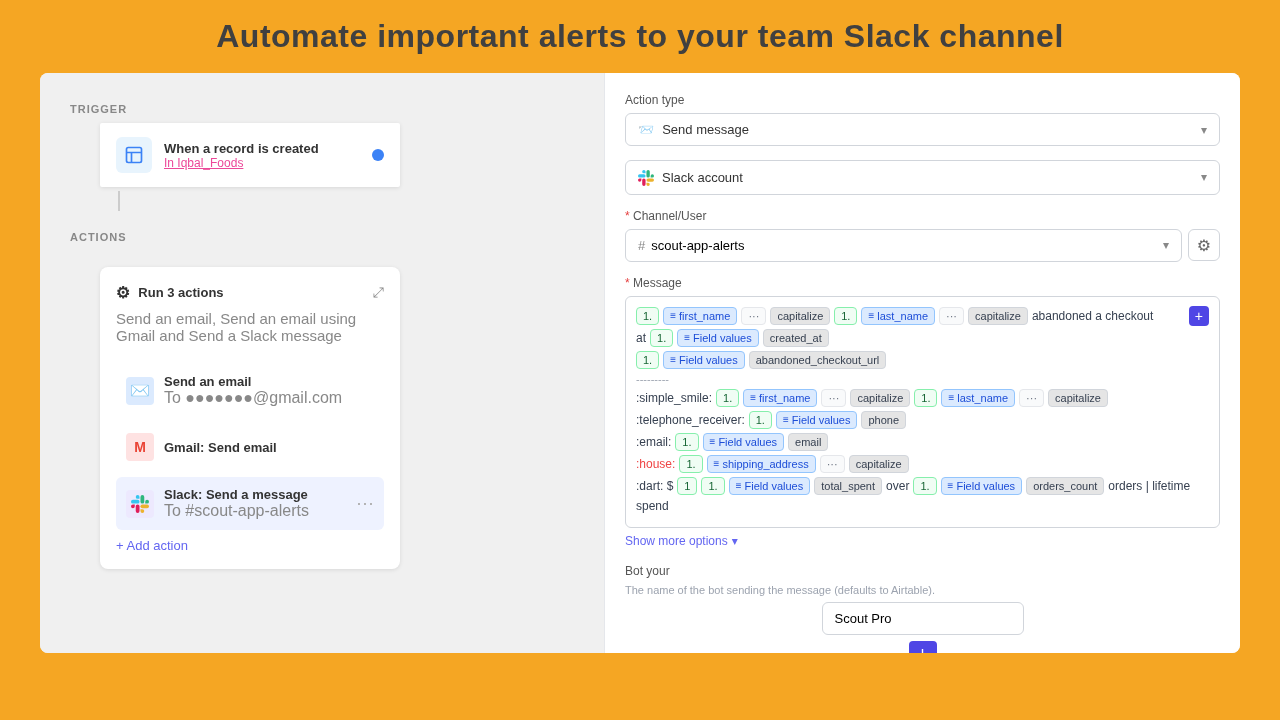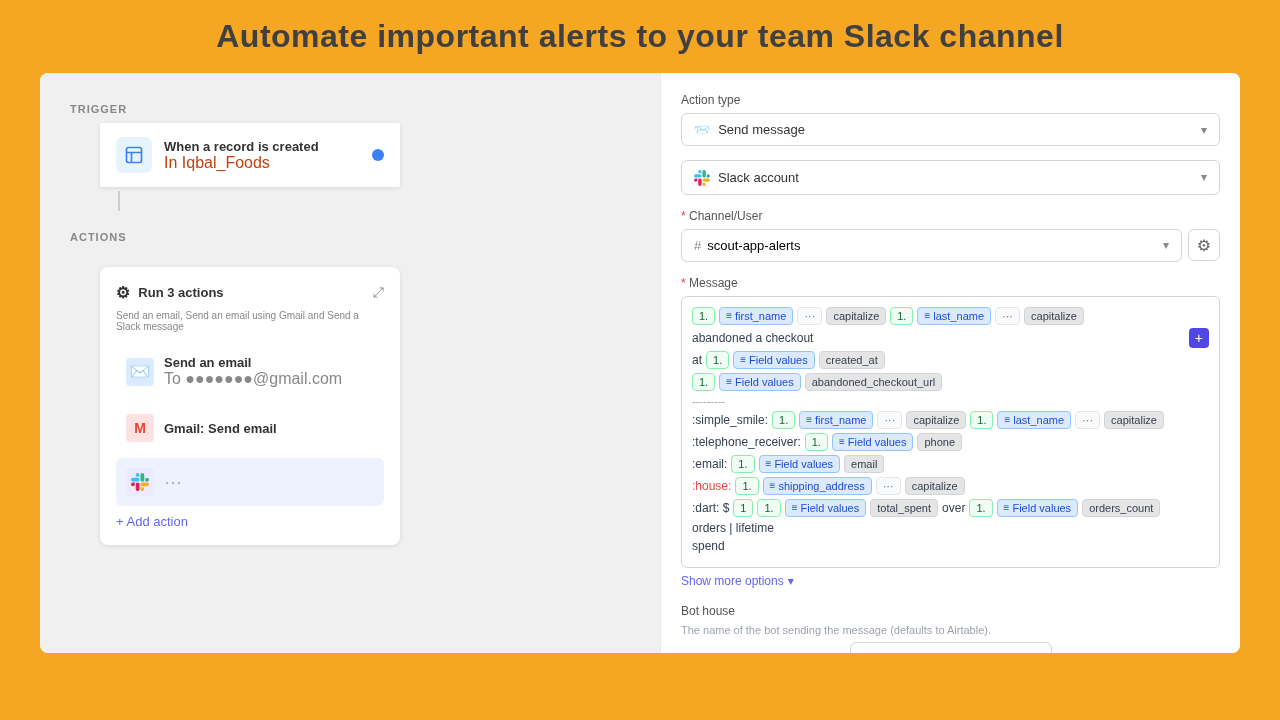--- a/index.html
+++ b/index.html
@@ -24,21 +24,21 @@
     .main-content {
       margin: 0 40px;
       background: #f0f0f0;
       border-radius: 8px;
       display: flex;
       height: 580px;
       overflow: hidden;
     }
     
     .left-panel {
-      width: 620px;
+      width: 564px;
       padding: 30px 20px;
       background: #f0f0f0;
       flex-shrink: 0;
     }
     .trigger-label {
       font-size: 11px;
       font-weight: 600;
       color: #888;
       letter-spacing: 1px;
       margin-bottom: 8px;
@@ -59,21 +59,21 @@
       width: 36px;
       height: 36px;
       background: #e8f4fd;
       border-radius: 6px;
       display: flex;
       align-items: center;
       justify-content: center;
     }
     .trigger-icon svg { width: 20px; height: 20px; }
     .trigger-text .title { font-size: 13px; font-weight: 600; color: #333; }
-    .trigger-text .sub { font-size: 16px; color: #c2410c; }
+    .trigger-text .sub { font-size: 12px; color: #ec4899; text-decoration: underline; }
     .actions-label {
       font-size: 11px;
       font-weight: 600;
       color: #888;
       letter-spacing: 1px;
       margin-top: 20px;
       margin-bottom: 24px;
       margin-left: 10px;
     }
     .actions-card {
@@ -92,23 +92,23 @@
     }
     .actions-header-left {
       display: flex;
       align-items: center;
       gap: 8px;
       font-size: 13px;
       font-weight: 600;
       color: #333;
     }
     .actions-desc {
-      font-size: 10px;
+      font-size: 15px;
       color: #888;
-      margin-bottom: 13px;
+      margin-bottom: 20px;
     }
     .action-item {
       display: flex;
       align-items: center;
       gap: 10px;
       padding: 10px 10px;
       border-radius: 6px;
       margin-bottom: 6px;
     }
     .action-item.active { background: #EEF2FF; }
@@ -343,20 +343,24 @@
           <svg width="18" height="18" viewBox="0 0 24 24">
             <path d="M5.042 15.165a2.528 2.528 0 0 1-2.52 2.523A2.528 2.528 0 0 1 0 15.165a2.527 2.527 0 0 1 2.522-2.52h2.52v2.52z" fill="#E01E5A"></path>
             <path d="M6.313 15.165a2.527 2.527 0 0 1 2.521-2.52 2.527 2.527 0 0 1 2.521 2.52v6.313A2.528 2.528 0 0 1 8.834 24a2.528 2.528 0 0 1-2.521-2.522v-6.313z" fill="#E01E5A"></path>
             <path d="M8.834 5.042a2.528 2.528 0 0 1-2.521-2.52A2.528 2.528 0 0 1 8.834 0a2.528 2.528 0 0 1 2.521 2.522v2.52H8.834z" fill="#36C5F0"></path>
             <path d="M8.834 6.313a2.528 2.528 0 0 1 2.521 2.521 2.528 2.528 0 0 1-2.521 2.521H2.522A2.528 2.528 0 0 1 0 8.834a2.528 2.528 0 0 1 2.522-2.521h6.312z" fill="#36C5F0"></path>
             <path d="M18.956 8.834a2.528 2.528 0 0 1 2.522-2.521A2.528 2.528 0 0 1 24 8.834a2.528 2.528 0 0 1-2.522 2.521h-2.522V8.834z" fill="#2EB67D"></path>
             <path d="M17.688 8.834a2.528 2.528 0 0 1-2.523 2.521 2.527 2.527 0 0 1-2.52-2.521V2.522A2.527 2.527 0 0 1 15.165 0a2.528 2.528 0 0 1 2.523 2.522v6.312z" fill="#2EB67D"></path>
             <path d="M15.165 18.956a2.528 2.528 0 0 1 2.523 2.522A2.528 2.528 0 0 1 15.165 24a2.527 2.527 0 0 1-2.52-2.522v-2.522h2.52z" fill="#ECB22E"></path>
             <path d="M15.165 17.688a2.527 2.527 0 0 1-2.52-2.523 2.526 2.526 0 0 1 2.52-2.52h6.313A2.527 2.527 0 0 1 24 15.165a2.528 2.528 0 0 1-2.522 2.523h-6.313z" fill="#ECB22E"></path>
           </svg>
+        </div>
+        <div class="action-text">
+          <div class="atitle">Slack: Send a message</div>
+          <div class="asub">To #scout-app-alerts</div>
         </div>
         <div class="action-dots">···</div>
       </div>
 
       <div class="add-action">+ Add action</div>
     </div>
 
   </div>
 
   <div class="right-panel">
@@ -485,21 +489,21 @@
         <span style="font-size:12px;color:#374151;">spend</span>
       </div>
     </div>
 
     <div class="show-more">
       <span>Show more options</span>
       <span>▾</span>
     </div>
 
     <div class="bot-name-section">
-      <div class="field-label">Bot house</div>
+      <div class="field-label">Bot your</div>
       <div class="bot-name-desc">The name of the bot sending the message (defaults to Airtable).</div>
       <div class="bot-name-input-row">
         <input class="bot-name-input" type="text" value="Scout Pro" style="">
         <div class="plus-btn">+</div>
       </div>
     </div>
 
     <div class="bot-icon-section">
       <div class="field-label">Bot icon</div>
 

